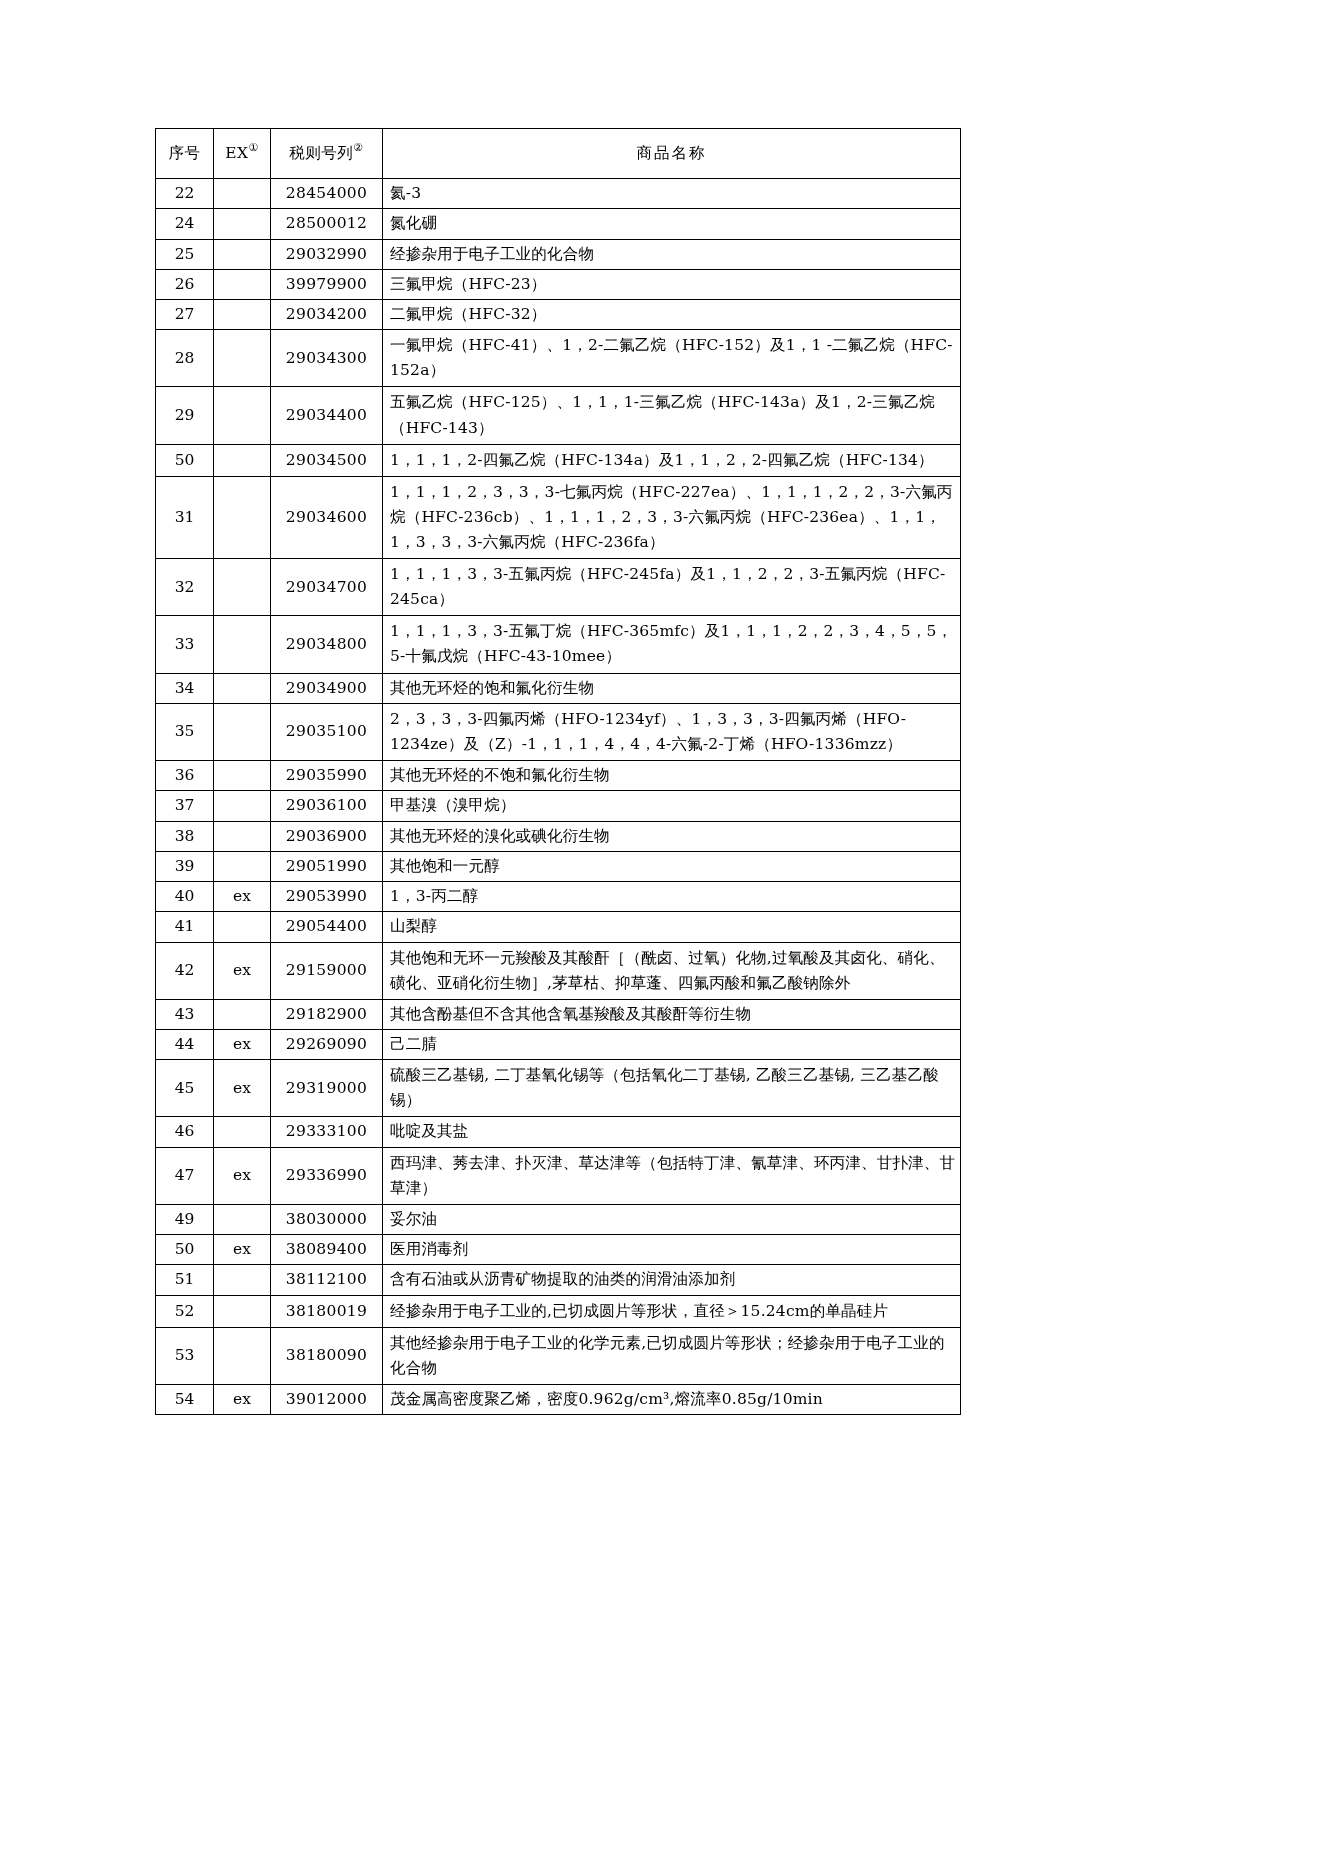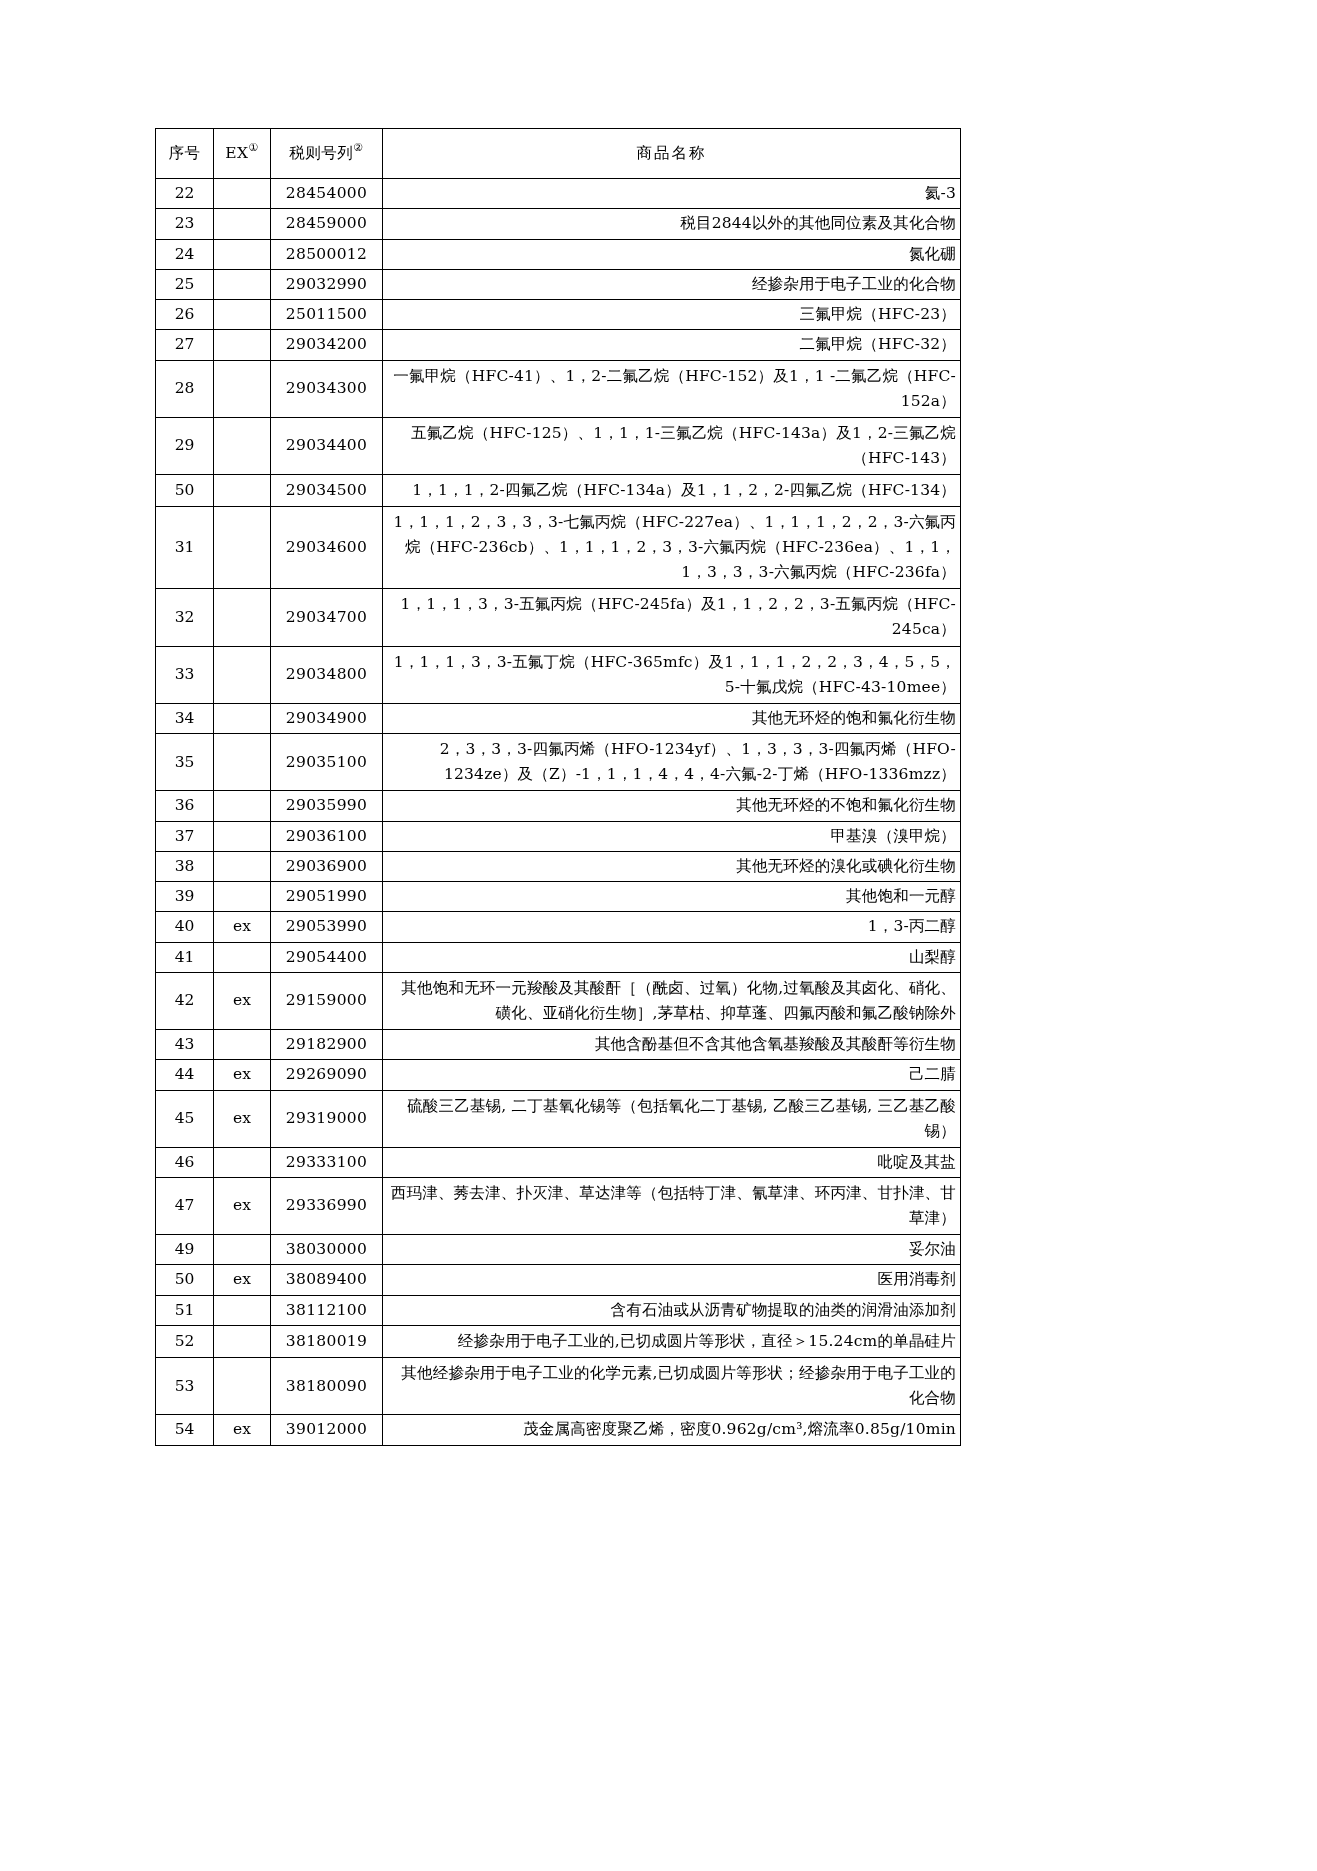--- a/index.html
+++ b/index.html
@@ -47,21 +47,21 @@
   }
   td.seq, td.ex, td.code {
     text-align: center;
     padding: 2px 0;
   }
   td.code {
     letter-spacing: 0.3px;
     margin-left: 28px;
   }
   td.name {
-    text-align: right;
+    text-align: left;
     padding: 3px 4px 3px 7px;
     letter-spacing: 0.2px;
   }
   td.name.multi {
     line-height: 1.62;
   }
   .sup-circle {
     font-size: 11px;
     vertical-align: top;
     line-height: 1;
@@ -87,41 +87,35 @@
       </tr>
     </thead>
     <tbody>
       <tr>
         <td class="seq">22</td>
         <td class="ex"></td>
         <td class="code">28454000</td>
         <td class="name">氦-3</td>
       </tr>
       <tr>
-        <td class="seq">23</td>
-        <td class="ex"></td>
-        <td class="code">28459000</td>
-        <td class="name">税目2844以外的其他同位素及其化合物</td>
-      </tr>
-      <tr>
         <td class="seq">24</td>
         <td class="ex"></td>
         <td class="code">28500012</td>
         <td class="name">氮化硼</td>
       </tr>
       <tr>
         <td class="seq">25</td>
         <td class="ex"></td>
         <td class="code">29032990</td>
         <td class="name">经掺杂用于电子工业的化合物</td>
       </tr>
       <tr>
         <td class="seq">26</td>
         <td class="ex"></td>
-        <td class="code">25011500</td>
+        <td class="code">39979900</td>
         <td class="name">三氟甲烷（HFC-23）</td>
       </tr>
       <tr>
         <td class="seq">27</td>
         <td class="ex"></td>
         <td class="code">29034200</td>
         <td class="name">二氟甲烷（HFC-32）</td>
       </tr>
       <tr>
         <td class="seq">28</td>

